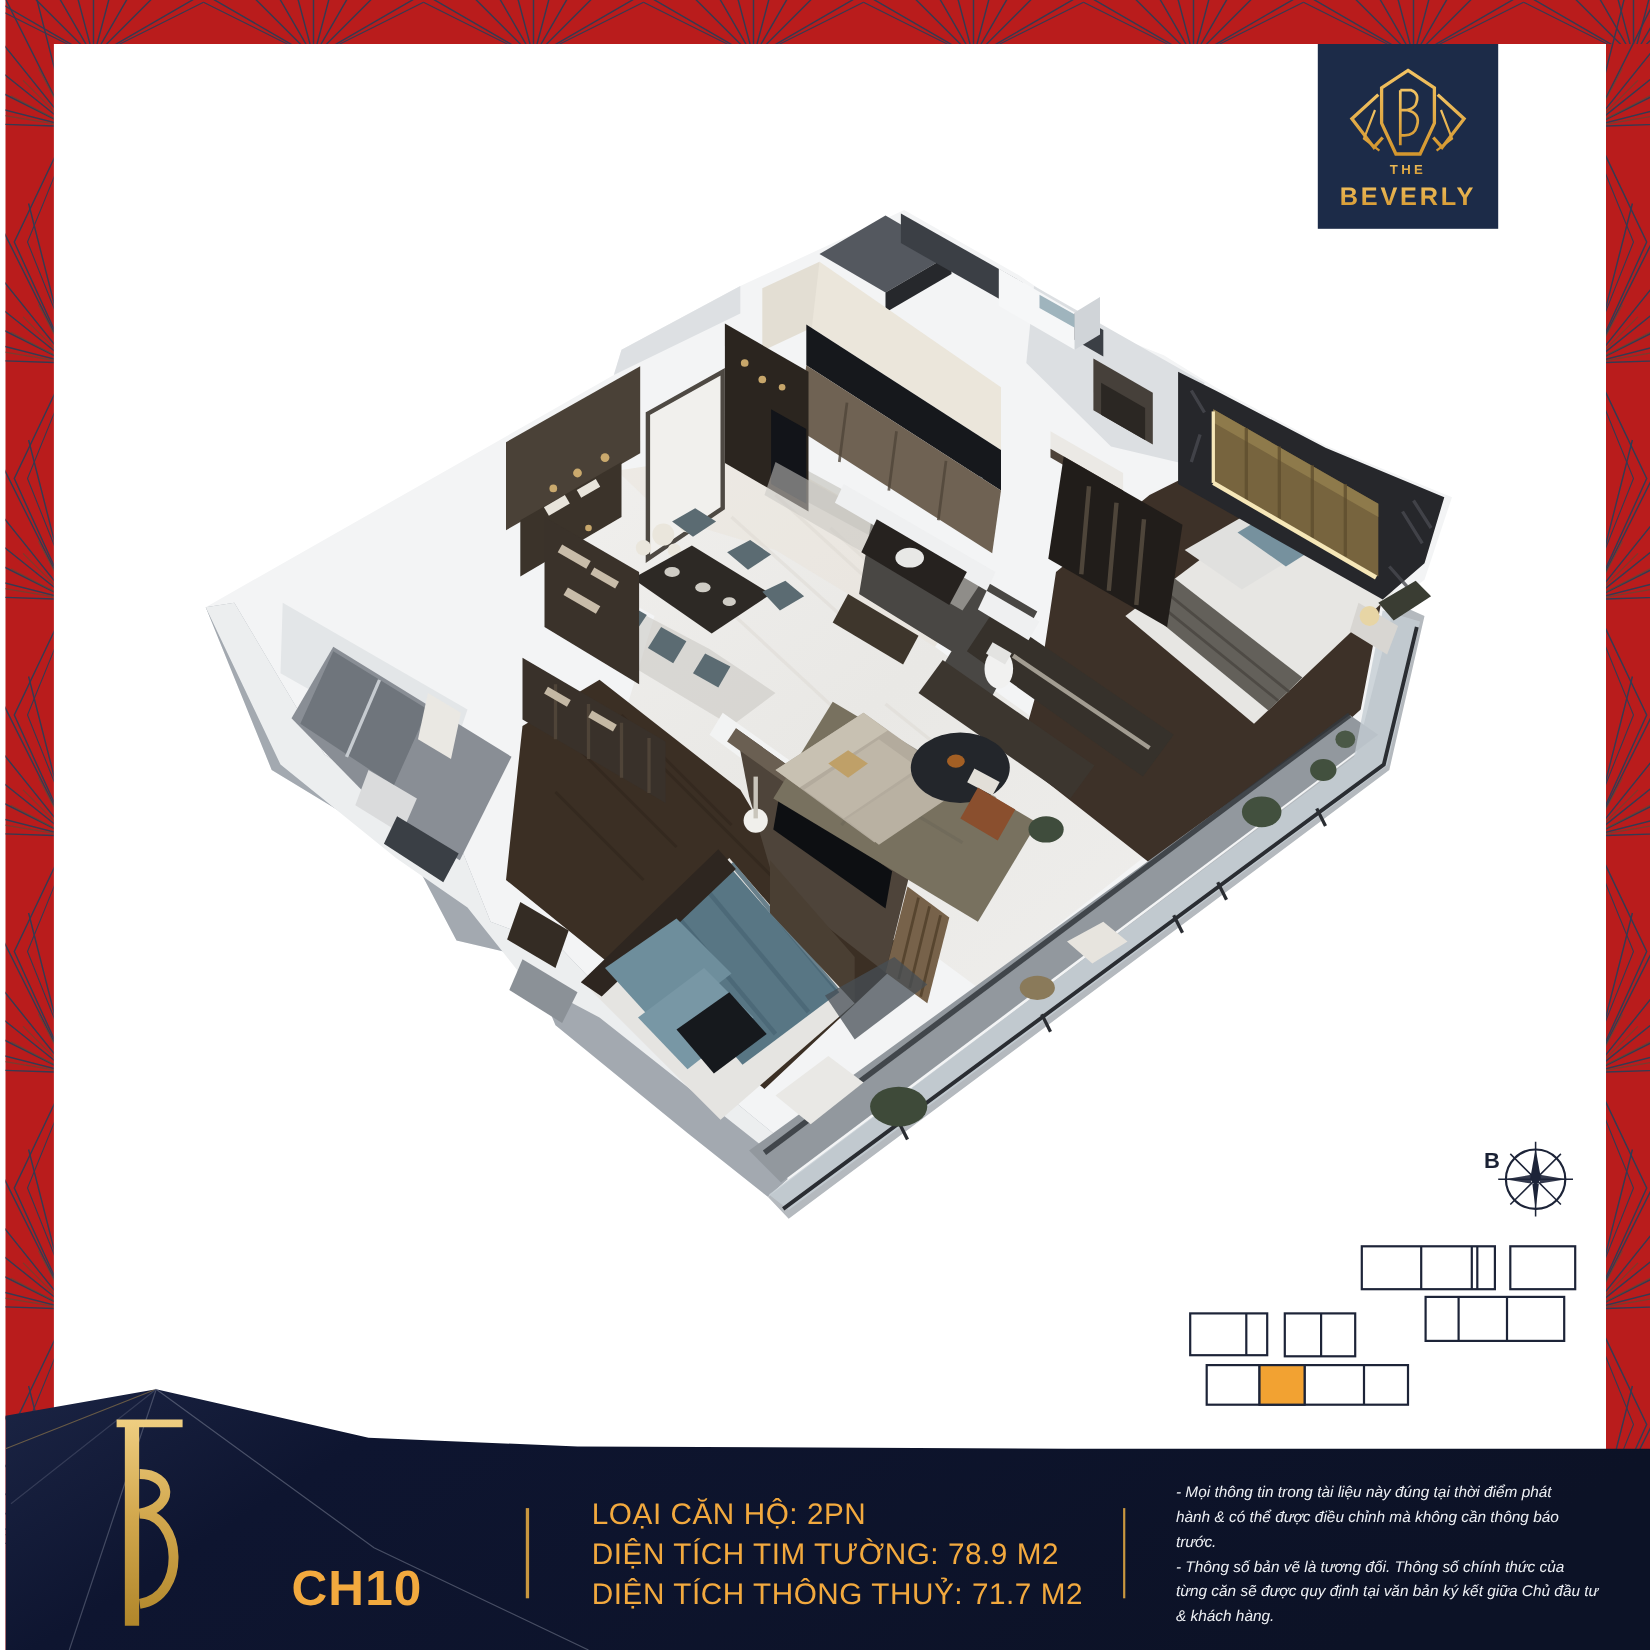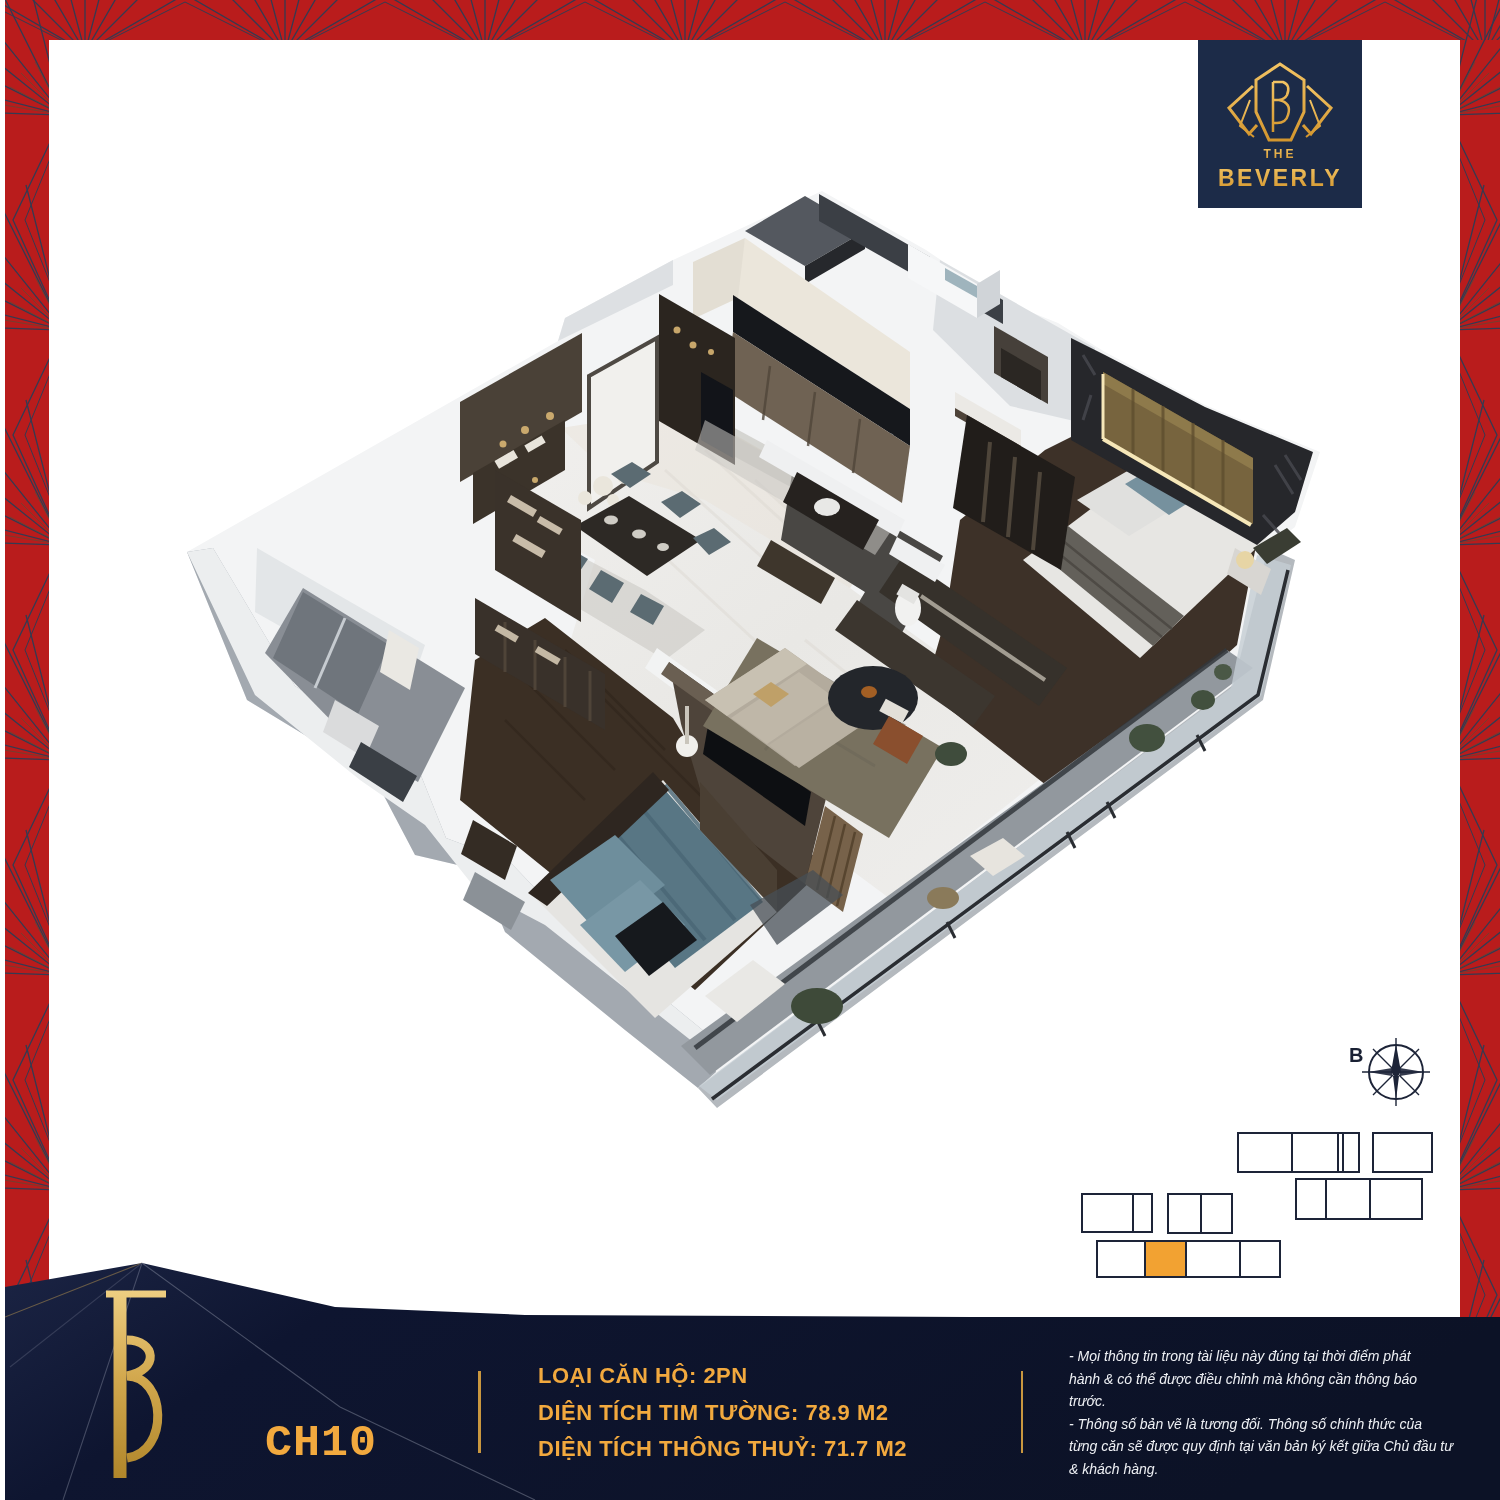--- a/index.html
+++ b/index.html
@@ -515,25 +515,25 @@
           <stop offset="1" stop-color="#ac8226"></stop>
       </linearGradient>
     </defs>
     <g stroke="url(#bgold)" fill="none">
       <path d="M6,8 L66,8" stroke-width="7"></path>
       <path d="M20,10 L20,192" stroke-width="13"></path>
       <path d="M27,54 C56,54 60,84 27,90 C66,90 70,166 27,172" stroke-width="9"></path>
     </g>
   </svg>
 
-  <div class="abs" style="left:260px;top:1421px;width:220px;color:#f2a93e;font-weight:bold;font-size:45px;line-height:1;letter-spacing:1px;font-family:Liberation Mono, monospace;">CH10</div>
+  <div class="abs" style="left:260px;top:1421px;width:220px;color:#f2a93e;font-weight:bold;font-size:45px;line-height:1;letter-spacing:1px;">CH10</div>
 
   <div class="abs" style="left:473px;top:1371px;width:3px;height:82px;background:#c9973f;"></div>
 
-  <div class="abs" style="left:533px;top:1358px;color:#f2a93e;font-weight:bold;font-size:22px;line-height:36.5px;letter-spacing:0.5px;">
+  <div class="abs" style="left:533px;top:1358px;color:#f2a93e;font-weight:normal;font-size:27px;line-height:36.5px;letter-spacing:0.5px;">
     LOẠI CĂN HỘ: 2PN<br>DIỆN TÍCH TIM TƯỜNG: 78.9 M2<br>DIỆN TÍCH THÔNG THUỶ: 71.7 M2
   </div>
 
   <div class="abs" style="left:1016px;top:1371px;width:2px;height:82px;background:#c9973f;"></div>
 
   <div class="abs" style="left:1064px;top:1345px;width:420px;color:#eef0f4;font-style:italic;font-size:14px;line-height:22.5px;white-space:nowrap;">
     - Mọi thông tin trong tài liệu này đúng tại thời điểm phát<br>
     hành &amp; có thể được điều chỉnh mà không cần thông báo<br>
     trước.<br>
     - Thông số bản vẽ là tương đối. Thông số chính thức của<br>

